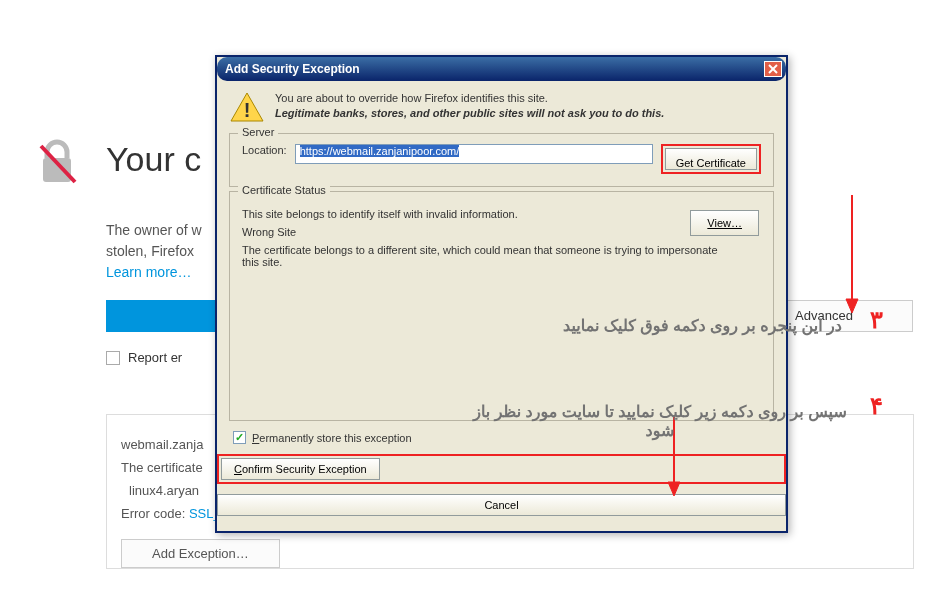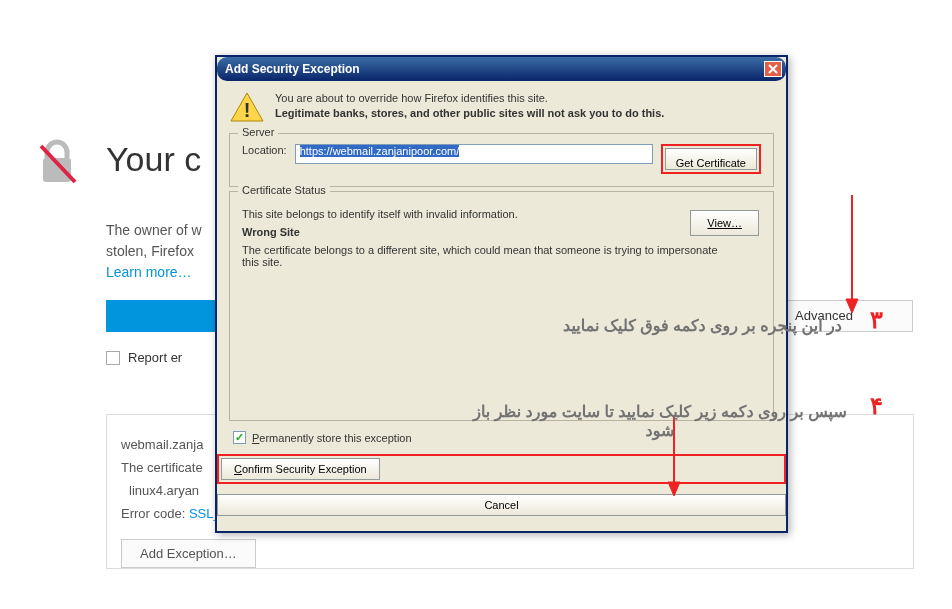--- a/index.html
+++ b/index.html
@@ -12,46 +12,46 @@
 .page-text { position: absolute; top: 220px; left: 106px; font-size: 14px; color: #555; line-height: 1.5; width: 810px; }
 .learn-more { position: absolute; top: 264px; left: 106px; color: #0095dd; font-size: 14px; cursor: pointer; }
 .blue-btn { position: absolute; top: 300px; left: 106px; width: 380px; height: 32px; background: #0095dd; }
 .adv-btn { position: absolute; top: 300px; left: 735px; width: 178px; height: 32px; border: 1px solid #ccc; background: #fbfbfb; text-align: center; line-height: 30px; font-size: 13px; cursor: pointer; }
 .report-row { position: absolute; top: 350px; left: 106px; display: flex; align-items: center; gap: 8px; }
 .report-cb { width: 14px; height: 14px; border: 1px solid #aaa; }
 
 .detail-box { position: absolute; top: 414px; left: 106px; width: 808px; height: 155px; border: 1px solid #ddd; padding: 14px; font-size: 13px; color: #555; }
 .detail-box p { margin: 8px 0; }
 .error-code { color: #0095dd; }
-.add-exc-btn { display: inline-block; margin-top: 10px; padding: 6px 18px; border: 1px solid #ccc; background: #fbfbfb; cursor: pointer; font-size: 13px; }
+.add-exc-btn { display: inline-block; margin-top: 10px; padding: 6px 30px; border: 1px solid #ccc; background: #fbfbfb; cursor: pointer; font-size: 13px; }
 
 
 .dialog { position: absolute; top: 55px; left: 215px; width: 573px; height: 478px; border: 2px solid #0a246a; background: #ece9d8; box-shadow: 2px 2px 8px rgba(0,0,0,.3); }
 .titlebar { height: 24px; background: linear-gradient(#3b6ea5,#0a246a); color: #fff; display: flex; align-items: center; justify-content: space-between; padding: 0 4px 0 8px; font-size: 12px; font-weight: bold; border-radius: 10px; }
 .close-btn { width: 18px; height: 16px; background: #e25f48; border: 1px solid #fff; display: flex; align-items: center; justify-content: center; cursor: pointer; }
 .close-btn svg { width: 10px; height: 10px; }
 
 .warn-row { display: flex; padding: 10px 12px 6px; gap: 10px; }
 .warn-tri { width: 36px; height: 32px; flex-shrink: 0; }
 .warn-text { font-size: 11px; color: #333; line-height: 1.4; }
-.warn-text b { font-weight: bold; }
+.warn-text b { font-weight: bold; font-style: italic; }
 
 .fieldset { border: 1px solid #b8b4a3; margin: 4px 12px; padding: 10px 12px 12px; position: relative; }
 .fieldset .legend { position: absolute; top: -8px; left: 8px; background: #ece9d8; padding: 0 4px; font-size: 11px; }
 .loc-row { display: flex; align-items: flex-start; gap: 8px; }
 .loc-label { font-size: 11px; }
 .loc-input { flex: 1; height: 20px; border: 1px solid #7f9db9; background: #fff; padding: 0 4px; font-size: 11px; color: #333; }
 .loc-input::selection { background: #316ac5; color: #fff; }
 .loc-input-sel { background: #316ac5; color: #fff; }
 .get-cert { height: 22px; padding: 8px 10px; border: 1px solid #919b9c; background: linear-gradient(#fff,#ece9d8); font-size: 11px; cursor: pointer; }
 .get-cert-wrap { border: 2px solid #e22; padding: 2px; }
 
 .status-fs { height: 230px; }
 .status-text { font-size: 11px; margin: 6px 0; }
-.wrong { font-weight: bold; }
+.wrong { font-weight: normal; }
 .view-btn { position: absolute; top: 18px; right: 14px; height: 26px; padding: 0 16px; border: 1px solid #919b9c; background: linear-gradient(#fff,#ece9d8); font-size: 11px; cursor: pointer; text-decoration: underline; }
 
 .perm-row { display: flex; align-items: center; gap: 6px; padding: 6px 16px; font-size: 11px; }
 .perm-cb { width: 13px; height: 13px; border: 1px solid #7f9db9; background: #fff; display: flex; align-items: center; justify-content: center; color: #2a2; font-size: 11px; font-weight: bold; }
 
 .btn-row { display: flex; justify-content: center; gap: 10px; padding: 4px 0 6px; flex-direction: column; }
 .confirm-btn, .cancel-btn { height: 22px; padding: 0 12px; border: 1px solid #919b9c; background: linear-gradient(#fff,#ece9d8); font-size: 11px; cursor: pointer; }
 .confirm-wrap { border: 2px solid #e22; padding: 2px; }
 
 

